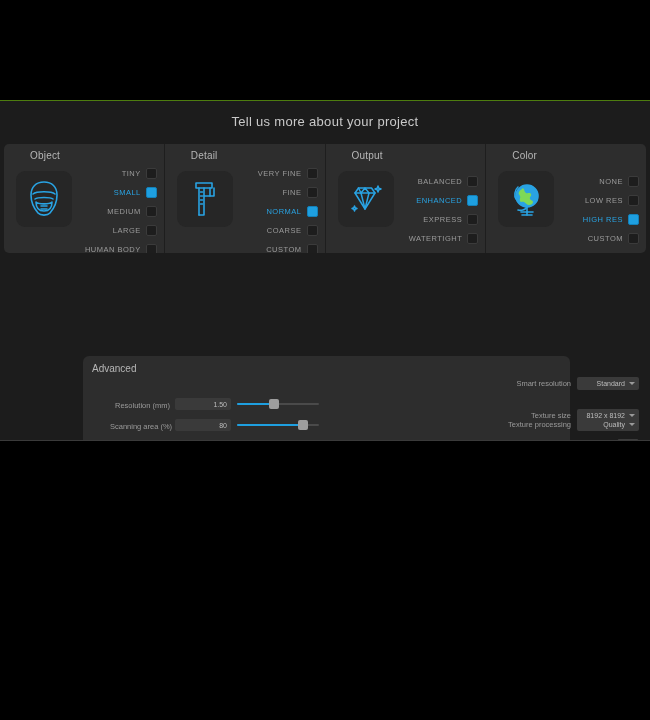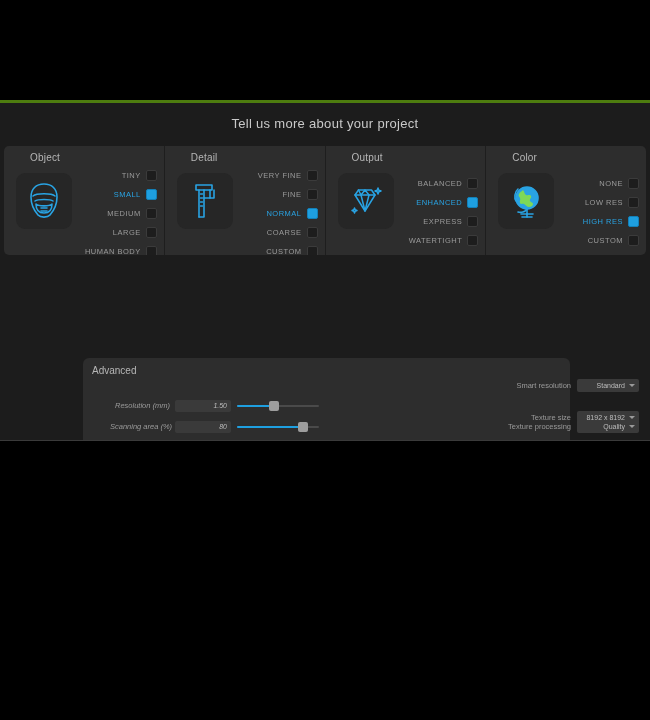--- a/index.html
+++ b/index.html
@@ -16,21 +16,21 @@
   }
 
   
   #app-window {
     position: absolute;
     left: 0;
     top: 100px;
     width: 650px;
     height: 341px;
     background: #1c1c1c;
-    border-top: 3px solid #4d7c0f;
+    border-top: 1px solid #4d7c0f;
     border-bottom: 1px solid #3a3a3a;
     box-sizing: border-box;
     overflow: hidden;
   }
 
   
   #page-title {
     position: absolute;
     top: 13px;
     left: 0;
@@ -144,23 +144,22 @@
     top: 7px;
     left: 9px;
     color: #b6b6b6;
     font-size: 10px;
   }
 
   
   .adv-row {
     position: absolute;
     display: flex;
-    align-items: center;
+    align-items: flex-end;
     height: 13px;
-    font-style: italic;
   }
   .adv-label {
     font-size: 7.5px;
     color: #9a9a9a;
     text-align: right;
     white-space: nowrap;
   }
   .value-box {
     height: 12px;
     background: #3a3a3a;

